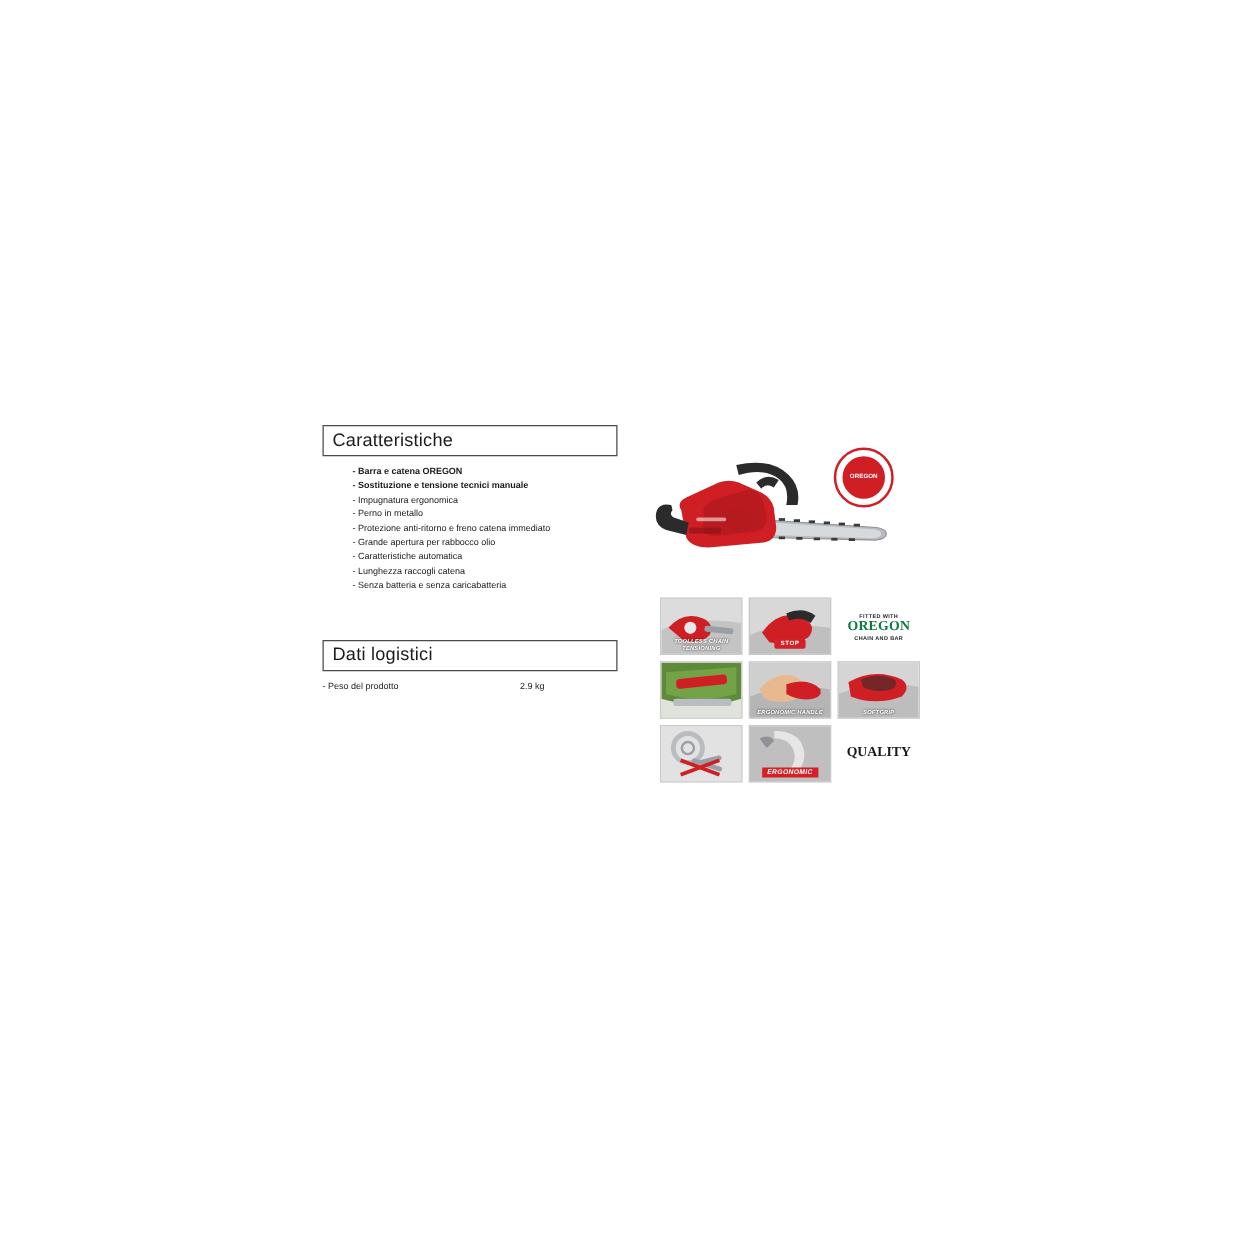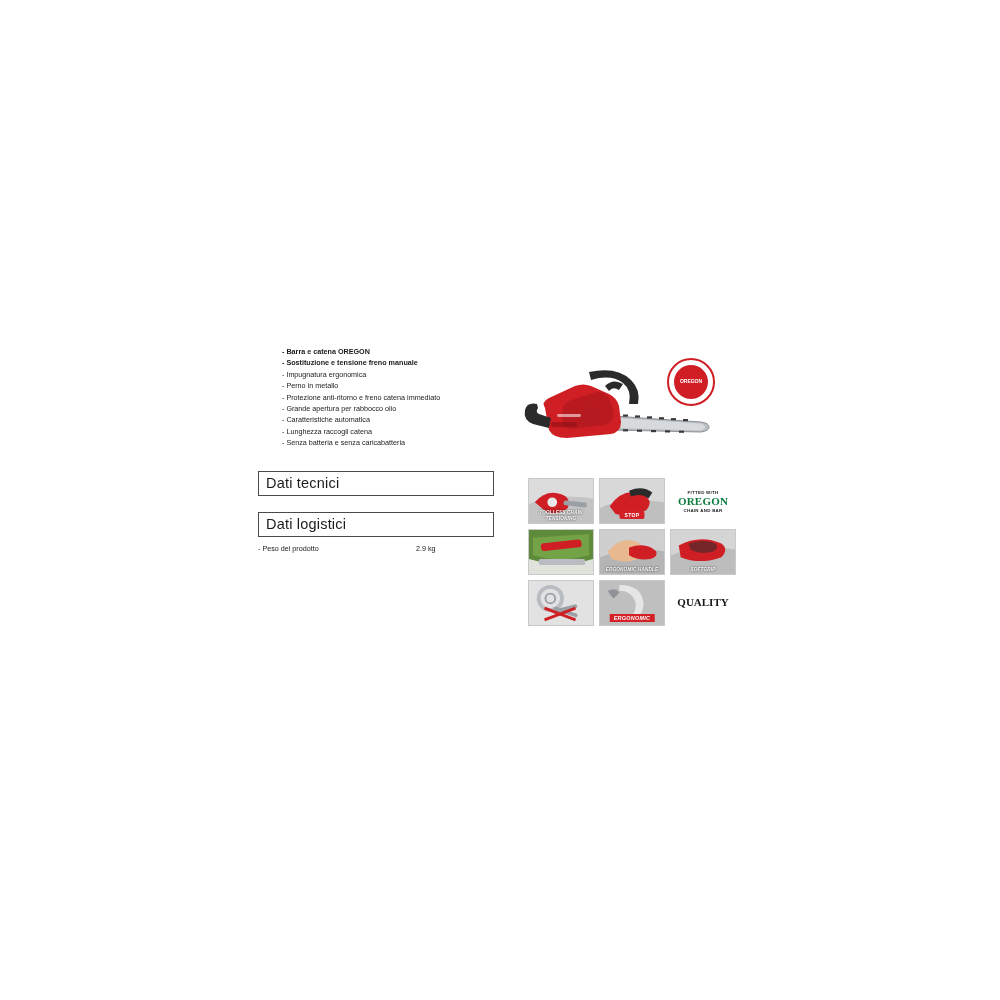--- a/index.html
+++ b/index.html
@@ -259,37 +259,37 @@
     padding: 1px 4px;
     letter-spacing: .3px;
     white-space: nowrap;
   }
 </style>
 </head>
 <body>
 
 <div class="spec-col">
 
+  <div class="section-title-box">
+    <span class="title">Caratteristiche</span>
+  </div>
   <ul class="bullet-list">
     <li class="bold">- Barra e catena OREGON</li>
-    <li class="bold">- Sostituzione e tensione freno manuale</li>
+    <li class="bold">- Sostituzione e tensione tecnici manuale</li>
     <li>- Impugnatura ergonomica</li>
     <li>- Perno in metallo</li>
     <li>- Protezione anti-ritorno e freno catena immediato</li>
     <li>- Grande apertura per rabbocco olio</li>
     <li>- Caratteristiche automatica</li>
     <li>- Lunghezza raccogli catena</li>
     <li>- Senza batteria e senza caricabatteria</li>
   </ul>
 
   <div class="gap-lg"></div>
 
-  <div class="section-title-box">
-    <span class="title">Dati tecnici</span>
-  </div>
 
   <div class="gap-md"></div>
 
   <div class="section-title-box">
     <span class="title">Dati logistici</span>
   </div>
   <table class="spec-table">
     <tbody>
         <tr>
       <td>- Peso del prodotto</td>

